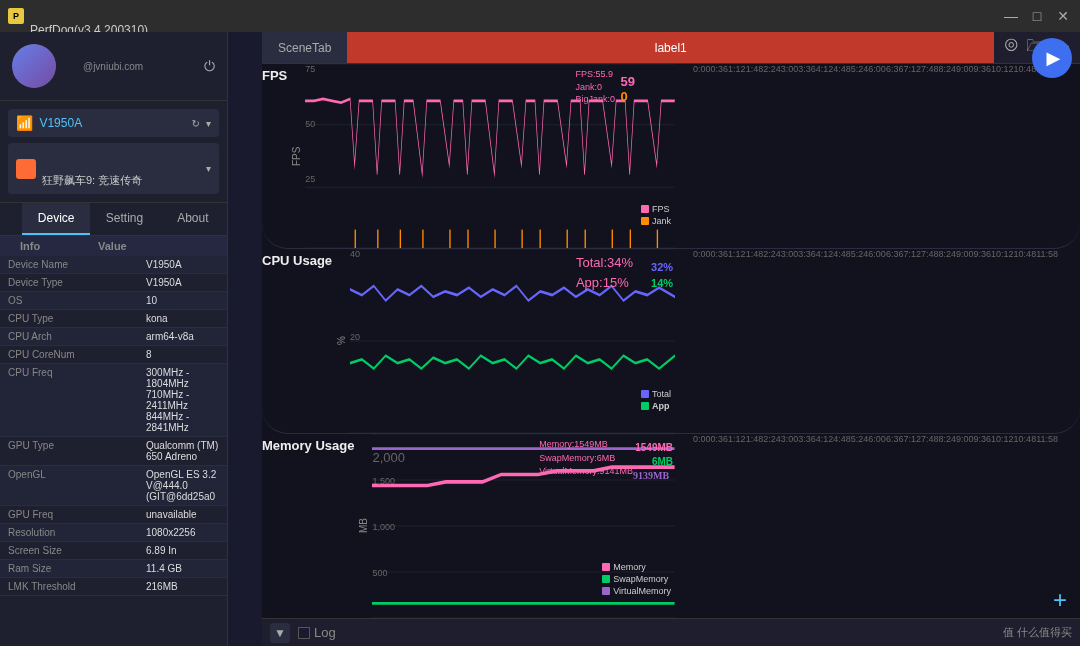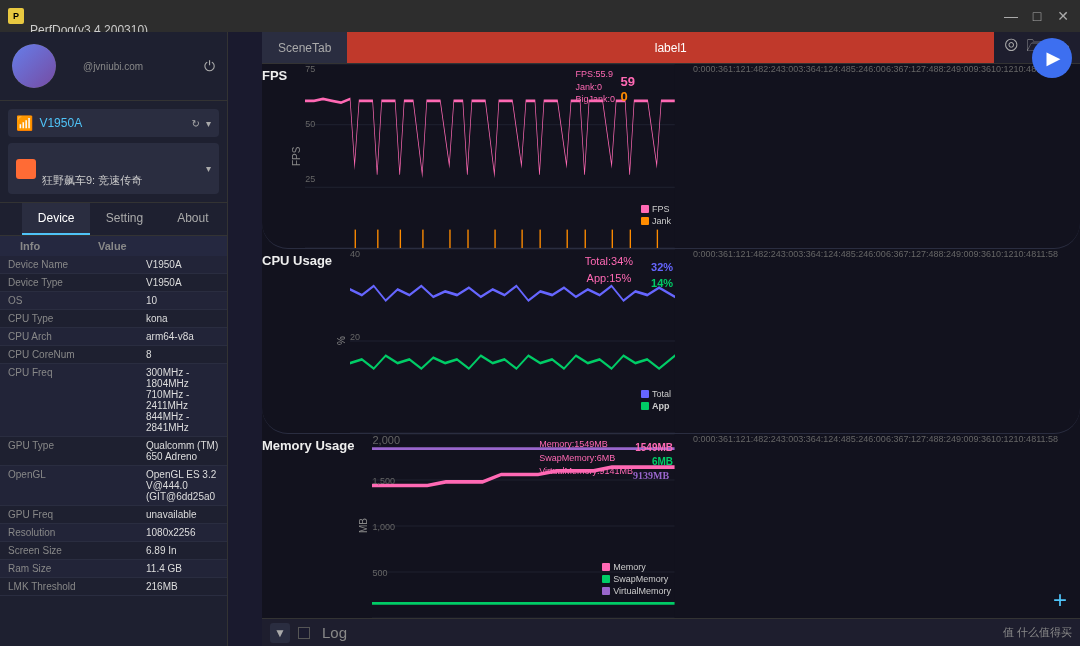--- a/index.html
+++ b/index.html
@@ -80,21 +80,21 @@
     .legend-item { display: flex; align-items: center; gap: 3px; margin-bottom: 2px; }
     .legend-dot { width: 8px; height: 8px; border-radius: 1px; }
     .chart-scrollbar { height: 8px; background: #2a2d40; margin: 0 2px; border-radius: 4px; position: relative; flex-shrink: 0; }
     .scrollbar-thumb { height: 100%; background: #4fc3f7; border-radius: 4px; width: 95%; }
     .chart-x-ticks { display: flex; justify-content: space-between; padding: 0 18px; flex-shrink: 0; }
     .x-tick { color: #666; font-size: 9px; }
 
     
     .bottom-bar { height: 28px; background: #1e1e2e; display: flex; align-items: center; padding: 0 8px; gap: 8px; border-top: 1px solid #333; flex-shrink: 0; }
     .bottom-btn { width: 20px; height: 20px; background: #2a2d40; border-radius: 3px; display: flex; align-items: center; justify-content: center; color: #aaa; cursor: pointer; font-size: 12px; }
-    .log-checkbox { display: flex; align-items: center; gap: 12px; color: #888; font-size: 15px; }
+    .log-checkbox { display: flex; align-items: center; gap: 4px; color: #888; font-size: 13px; }
     .checkbox { width: 12px; height: 12px; border: 1px solid #555; background: #1a1a2e; }
     .bottom-right { margin-left: auto; color: #888; font-size: 11px; }
 
     
     .play-button { position: absolute; right: 8px; top: 4px; width: 40px; height: 40px; background: #3d6ff0; border-radius: 50%; display: flex; align-items: center; justify-content: center; cursor: pointer; z-index: 10; }
     .play-icon { color: white; font-size: 18px; margin-left: 3px; }
 
     
     .plus-btn { position: absolute; bottom: 32px; right: 6px; width: 28px; height: 28px; color: #4fc3f7; font-size: 24px; cursor: pointer; display: flex; align-items: center; justify-content: center; }
 
@@ -323,21 +323,21 @@
             <svg class="chart-svg" viewBox="0 0 820 100" preserveAspectRatio="none">
               <rect width="820" height="100" fill="#12121e"></rect>
               <line x1="0" y1="0" x2="820" y2="0" stroke="#2a2d40" stroke-width="0.5"></line>
               <line x1="0" y1="50" x2="820" y2="50" stroke="#2a2d40" stroke-width="0.5"></line>
               <line x1="0" y1="100" x2="820" y2="100" stroke="#2a2d40" stroke-width="0.5"></line>
 
               <polyline points="0,22 30,25 60,20 90,28 120,22 150,25 180,20 210,26 240,23 270,25 300,21 330,26 360,22 390,25 420,20 450,28 480,23 510,25 540,21 570,26 600,22 630,25 660,20 690,28 720,23 750,25 780,21 820,26" fill="none" stroke="#6666ff" stroke-width="1.5"></polyline>
 
               <polyline points="0,62 30,60 60,65 90,58 120,62 150,60 180,65 210,59 240,62 270,60 300,65 330,58 360,62 390,60 420,65 450,58 480,62 510,60 540,65 570,58 600,62 630,60 660,65 690,58 720,62 750,60 780,65 820,58" fill="none" stroke="#00cc66" stroke-width="1.5"></polyline>
             </svg>
-            <div style="position:absolute;top:4px;right:42px;color:#ff69b4;font-size:11px;line-height:1.5;text-align:center;">
+            <div style="position:absolute;top:4px;right:42px;color:#ff69b4;font-size:13px;line-height:1.5;">
               <div>Total:34%<br>App:15%</div>
             </div>
             <div style="position:absolute;right:2px;top:12px;font-size:11px;font-weight:bold;color:#6666ff;">32%</div>
             <div style="position:absolute;right:2px;top:28px;font-size:11px;font-weight:bold;color:#00cc66;">14%</div>
             <div class="chart-legend">
               <div class="legend-item">
                   <div class="legend-dot" style="background:#6666ff;"></div>
                   <span style="color:#ccc;">Total</span>
                 </div>
               <div class="legend-item">
@@ -408,21 +408,21 @@
                 </div>
               <div class="legend-item">
                   <div class="legend-dot" style="background:#00cc66;"></div>
                   <span style="color:#ccc;">SwapMemory</span>
                 </div>
               <div class="legend-item">
                   <div class="legend-dot" style="background:#9966cc;"></div>
                   <span style="color:#ccc;">VirtualMemory</span>
                 </div>
             </div>
-            <div style="position:absolute;left:0;top:0;color:#666;font-size:11px;text-align:center;">2,000</div>
+            <div style="position:absolute;left:0;top:16px;color:#666;font-size:13px;text-align:center;">2,000</div>
             <div style="position:absolute;left:0;top:23%;color:#666;font-size:9px;">1,500</div>
             <div style="position:absolute;left:0;top:48%;color:#666;font-size:9px;">1,000</div>
             <div style="position:absolute;left:0;top:73%;color:#666;font-size:9px;">500</div>
           </div>
         </div>
         <div class="chart-x-ticks">
           <span class="x-tick">0:00</span>
             <span class="x-tick">0:36</span>
             <span class="x-tick">1:12</span>
             <span class="x-tick">1:48</span>

